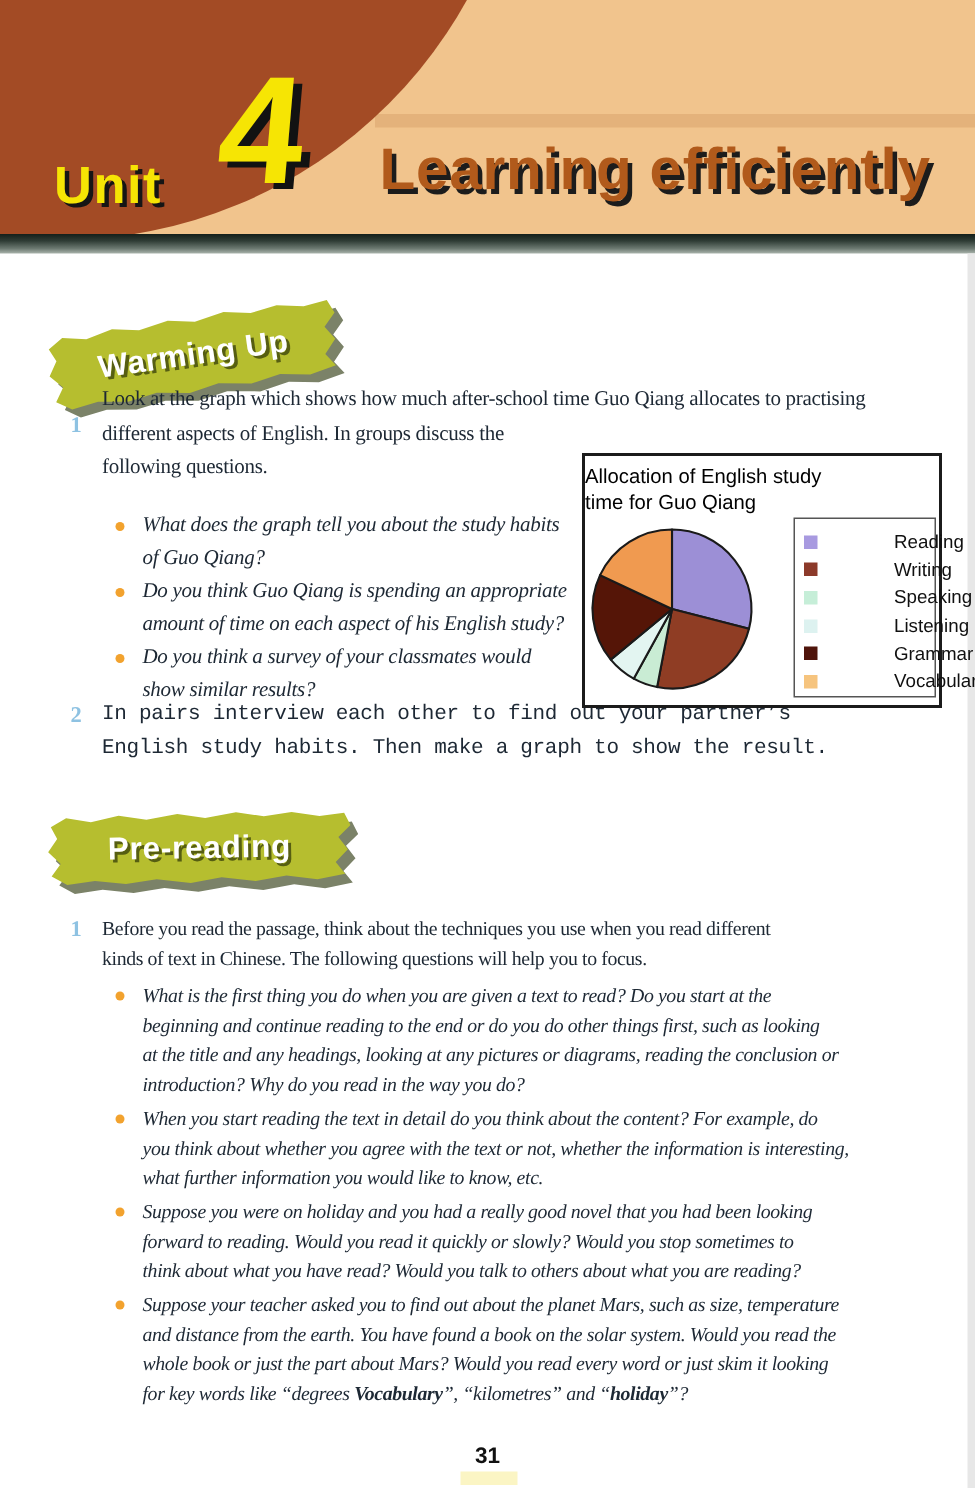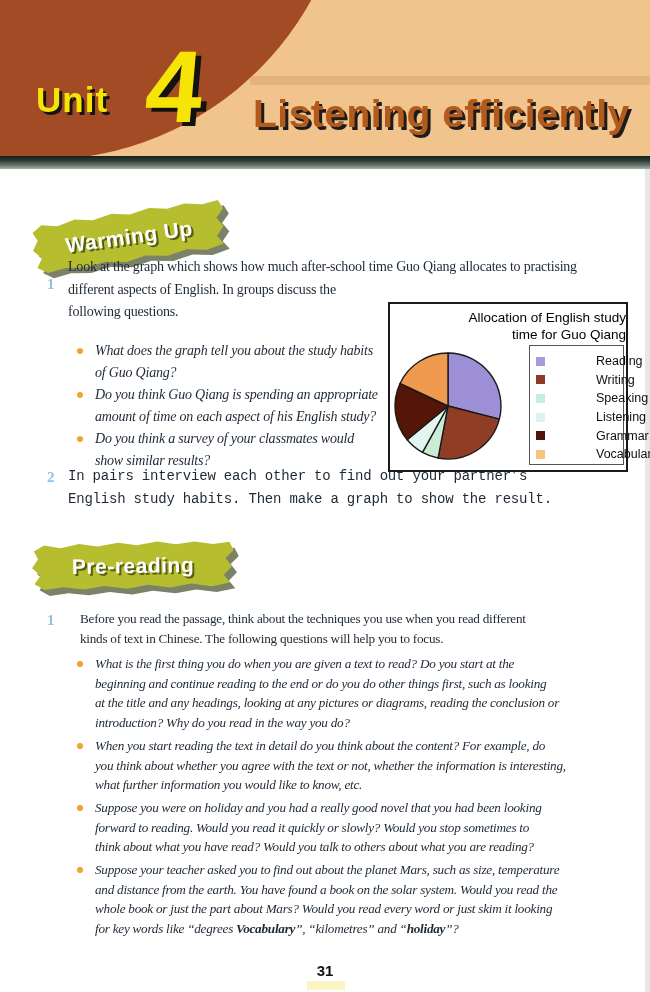--- a/index.html
+++ b/index.html
@@ -14,21 +14,21 @@
   }
   .circle {
     position:absolute; left:-270px; top:-460px; width:620px; height:620px;
     border-radius:50%; background:var(--header-circle, #a34b25);
   }
   .faint-band {
     position:absolute; left:250px; top:76px; width:400px; height:9px;
     background:rgba(160,90,30,0.16);
   }
   .unit-word {
-    position:absolute; left:36px; top:80px;
+    position:absolute; left:36px; top:104px;
     font-family:"Liberation Sans", sans-serif; font-weight:900; font-size:35px;
     color:var(--unit-yellow, #f6e504); text-shadow:3px 3px 0 #151515; letter-spacing:1px;
   }
   .unit-num {
     position:absolute; left:146px; top:36px; line-height:1;
     font-family:"Liberation Sans", sans-serif; font-weight:900; font-size:102px;
     color:var(--unit-yellow, #f6e504); text-shadow:6px 4px 0 #121212; transform:skewX(-5deg);
   }
   .unit-title {
     position:absolute; left:253px; top:92px; margin:0;
@@ -65,21 +65,21 @@
     color:#fff; text-shadow:2px 2px 0 var(--badge-text-shadow, #565e12); letter-spacing:0.5px;
   }
   
   .num {
     position:absolute; color:var(--number-blue, #8ec2e2); font-size:15px; font-weight:bold;
   }
   .body-block {
     position:absolute; color:var(--text-dark, #1d2834); white-space:pre-line;
   }
   .w-text { font-size:14px; line-height:22.5px; letter-spacing:-0.2px; }
-  .p-text { font-size:13.2px; line-height:19.7px; letter-spacing:-0.25px;margin-left:12px; }
+  .p-text { font-size:13.2px; line-height:19.7px; letter-spacing:-0.25px; }
   .t-item1w { left:68px; top:256px; width:575px; }
   .t-item2w { left:68px; top:465px; width:575px;font-family:Liberation Mono, monospace; }
   .t-item1p { left:68px; top:609px; width:570px; }
   .bullet-list { position:absolute;font-style:italic; }
   .bullets-warming { left:75px; top:340px; width:335px; }
   .bullets-pre { left:75px; top:654px; width:545px; }
   .bullet-row { position:relative; padding-left:20px; white-space:pre-line;
     color:var(--text-dark, #1d2834); }
   .bullets-warming .bullet-row { font-size:14px; line-height:21.5px; letter-spacing:-0.2px; margin-bottom:1px; }
   .bullets-pre .bullet-row { font-size:13.2px; line-height:19.7px; letter-spacing:-0.25px; margin-bottom:3px; }
@@ -87,21 +87,21 @@
     position:absolute; left:2px; top:8px; width:6px; height:6px; border-radius:50%;
     background:var(--bullet-orange, #f2a22e);
   }
   .bullets-pre .dot { top:7px; }
   
   .chart-box {
     position:absolute; left:388px; top:302px; width:240px; height:170px;
     border:2px solid #1b1b1b; background:#fff; box-sizing:border-box;
     font-family:"Liberation Sans", sans-serif;
   }
-  .chart-title { text-align:right; font-size:13.5px; line-height:17px; color:#000; }
+  .chart-title { text-align:left; font-size:13.5px; line-height:17px; color:#000; }
   .chart-title.first { margin-top:5px; }
   .pie-svg { position:absolute; left:2px; top:46px; }
   .legend {
     position:absolute; left:139px; top:41px; width:95px; height:120px;
     border:1px solid #555; box-sizing:border-box; background:#fff; padding:6px 0 0 6px;
   }
   .legend-row { display:flex; align-items:center; height:18.6px;gap:46px; }
   .legend-swatch { width:9px; height:9px; margin-right:5px; flex:0 0 auto; }
   .legend-label { font-size:12.5px; color:#101010; white-space:nowrap; }
   
@@ -117,21 +117,21 @@
 </head>
 <body>
 
 <div class="page">
 
   <div class="header">
     <div class="circle"></div>
     <div class="faint-band"></div>
     <span class="unit-word">Unit</span>
     <span class="unit-num">4</span>
-    <h1 class="unit-title">Listening efficiently</h1>
+    <h1 class="unit-title">Learning efficiently</h1>
   </div>
   <div class="header-strip"></div>
   <div class="scan-edge-right"></div>
 
   <div class="badge badge-warming">
     <span class="badge-shadow"></span>
     <span class="badge-paper"></span>
     <span class="badge-label">Warming Up</span>
   </div>
 

